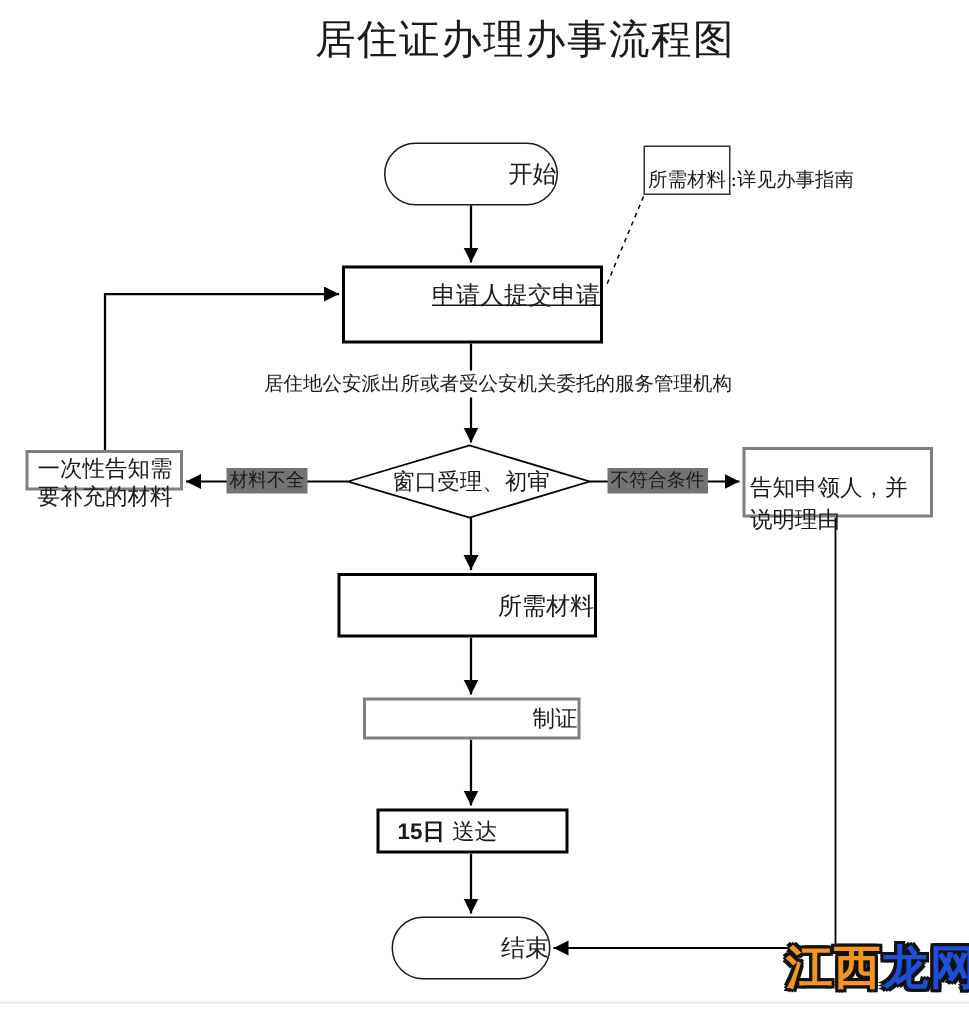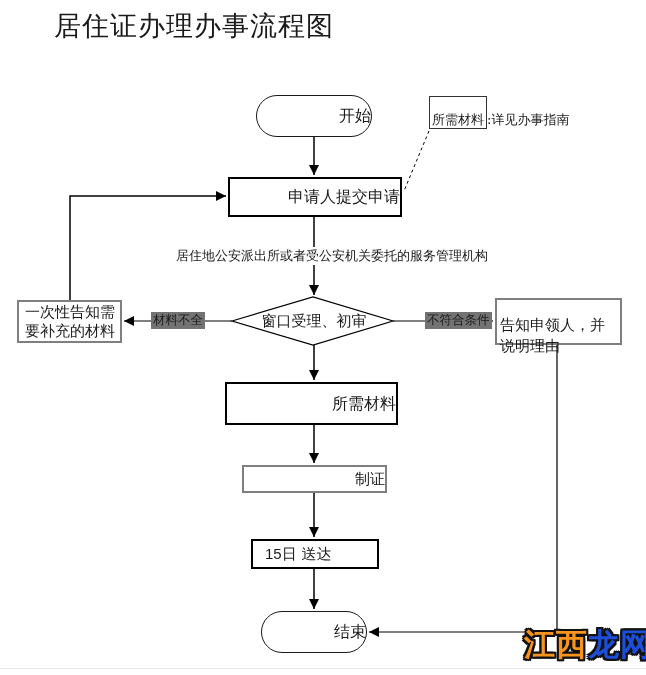--- a/index.html
+++ b/index.html
@@ -6,21 +6,21 @@
   #canvas{
     position:relative;width:646px;height:675px;background:#ffffff;
     font-family:"DejaVu Serif","Liberation Serif",serif;color:#1a1a1a;overflow:hidden;
   }
   #connectors{position:absolute;left:0;top:0;z-index:1;}
   .abs{position:absolute;z-index:2;}
   .node{box-sizing:border-box;text-align:right;background:#fff;font-size:16px;}
   .stadium{border:1.5px solid #1a1a1a;border-radius:22px;}
   .rect-dark{border:2px solid #000;}
   .rect-gray{border:2px solid #7f7f7f;}
-  .page-title{font-size:27px;letter-spacing:1px;}
+  .page-title{font-size:27px;letter-spacing:1px;text-align:center;}
   .small-label{font-size:12.5px;background:#737373;padding:0 2px;white-space:nowrap;}
   .annotation{font-size:13px;background:#fff;padding:0 3px;white-space:nowrap;}
   .note{font-size:13px;white-space:nowrap;background:#fff;}
   .note .hl{border:1px solid #333;padding:15px 2px 1px 2px;}
   .diamond-label{font-size:15px;display:flex;align-items:center;justify-content:center;}
   .wm{
     font-family:"Liberation Sans","DejaVu Sans",sans-serif;font-weight:bold;
     font-size:31px;letter-spacing:1px;white-space:nowrap;
     text-shadow:-2px -2px 0 #111,2px -2px 0 #111,-2px 2px 0 #111,2px 2px 0 #111,
                 -2px 0 0 #111,2px 0 0 #111,0 -2px 0 #111,0 2px 0 #111;
@@ -65,39 +65,39 @@
   </svg>
 
   <div class="abs page-title" style="left:54px;top:8px;width:592px;">居住证办理办事流程图</div>
 
   <div class="abs node stadium" style="left:256px;top:95px;width:116px;height:42px;line-height:39px;">开始</div>
 
   <div class="abs note" style="left:429px;top:111px;">
     <span class="hl">所需材料</span><span>:详见办事指南</span>
   </div>
 
-  <div class="abs node rect-dark" style="left:228px;top:177px;width:174px;height:40px;line-height:36px;">申请人提交申请</div>
+  <div class="abs node rect-dark" style="left:228px;top:177px;width:174px;height:52px;line-height:36px;text-decoration:underline;">申请人提交申请</div>
 
   <div class="abs diamond-label" style="left:238px;top:299px;width:152px;height:44px;">窗口受理、初审</div>
 
   <div class="abs annotation" style="left:173px;top:247px;">居住地公安派出所或者受公安机关委托的服务管理机构</div>
 
   <div class="abs small-label" style="left:151px;top:312px;">材料不全</div>
-  <div class="abs small-label" style="left:425px;top:312px;">不符合条件</div>
+  <div class="abs small-label" style="left:405px;top:312px;">不符合条件</div>
 
-  <div class="abs node rect-gray" style="left:17px;top:300px;width:105px;height:43px;font-size:15px;line-height:19px;padding:1px 5px;">一次性告知需要补充的材料</div>
+  <div class="abs node rect-gray" style="left:17px;top:300px;width:105px;height:27px;font-size:15px;line-height:19px;padding:1px 5px;">一次性告知需要补充的材料</div>
 
   <div class="abs node rect-gray" style="left:495px;top:298px;width:127px;height:47px;font-size:15px;line-height:21px;padding:15px 3px;text-align:left;">告知申领人，并说明理由</div>
 
   <div class="abs node rect-dark" style="left:225px;top:382px;width:173px;height:43px;line-height:39px;">所需材料</div>
 
   <div class="abs node rect-gray" style="left:242px;top:465px;width:145px;height:28px;font-size:15px;line-height:24px;">制证</div>
 
   <div class="abs node rect-dark" style="left:251px;top:539px;width:128px;height:30px;font-size:15px;line-height:26px;text-align:left;padding-left:12px;">
-    <span style="font-family:'Liberation Sans','DejaVu Sans',sans-serif;font-weight:normal;">15日</span><span> 送达</span>
+    <span style="font-family:'Liberation Sans','DejaVu Sans',sans-serif;font-weight:bold;">15日</span><span> 送达</span>
   </div>
 
   <div class="abs node stadium" style="left:261px;top:611px;width:106px;height:42px;line-height:39px;">结束</div>
 
   <div class="abs wm" style="left:504px;top:624px;">
     <span style="color:#f7941d;margin-left:20px;">江西</span><span style="color:#1d4ed8;">龙网</span>
   </div>
 
   <div class="abs divider" style="left:0;top:668px;width:646px;"></div>
 

